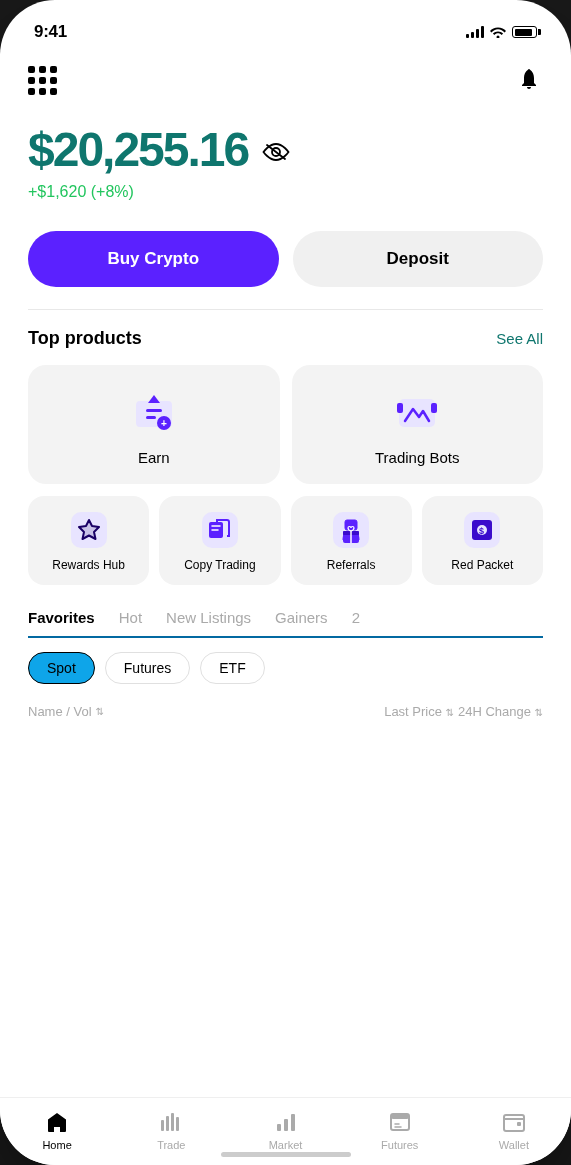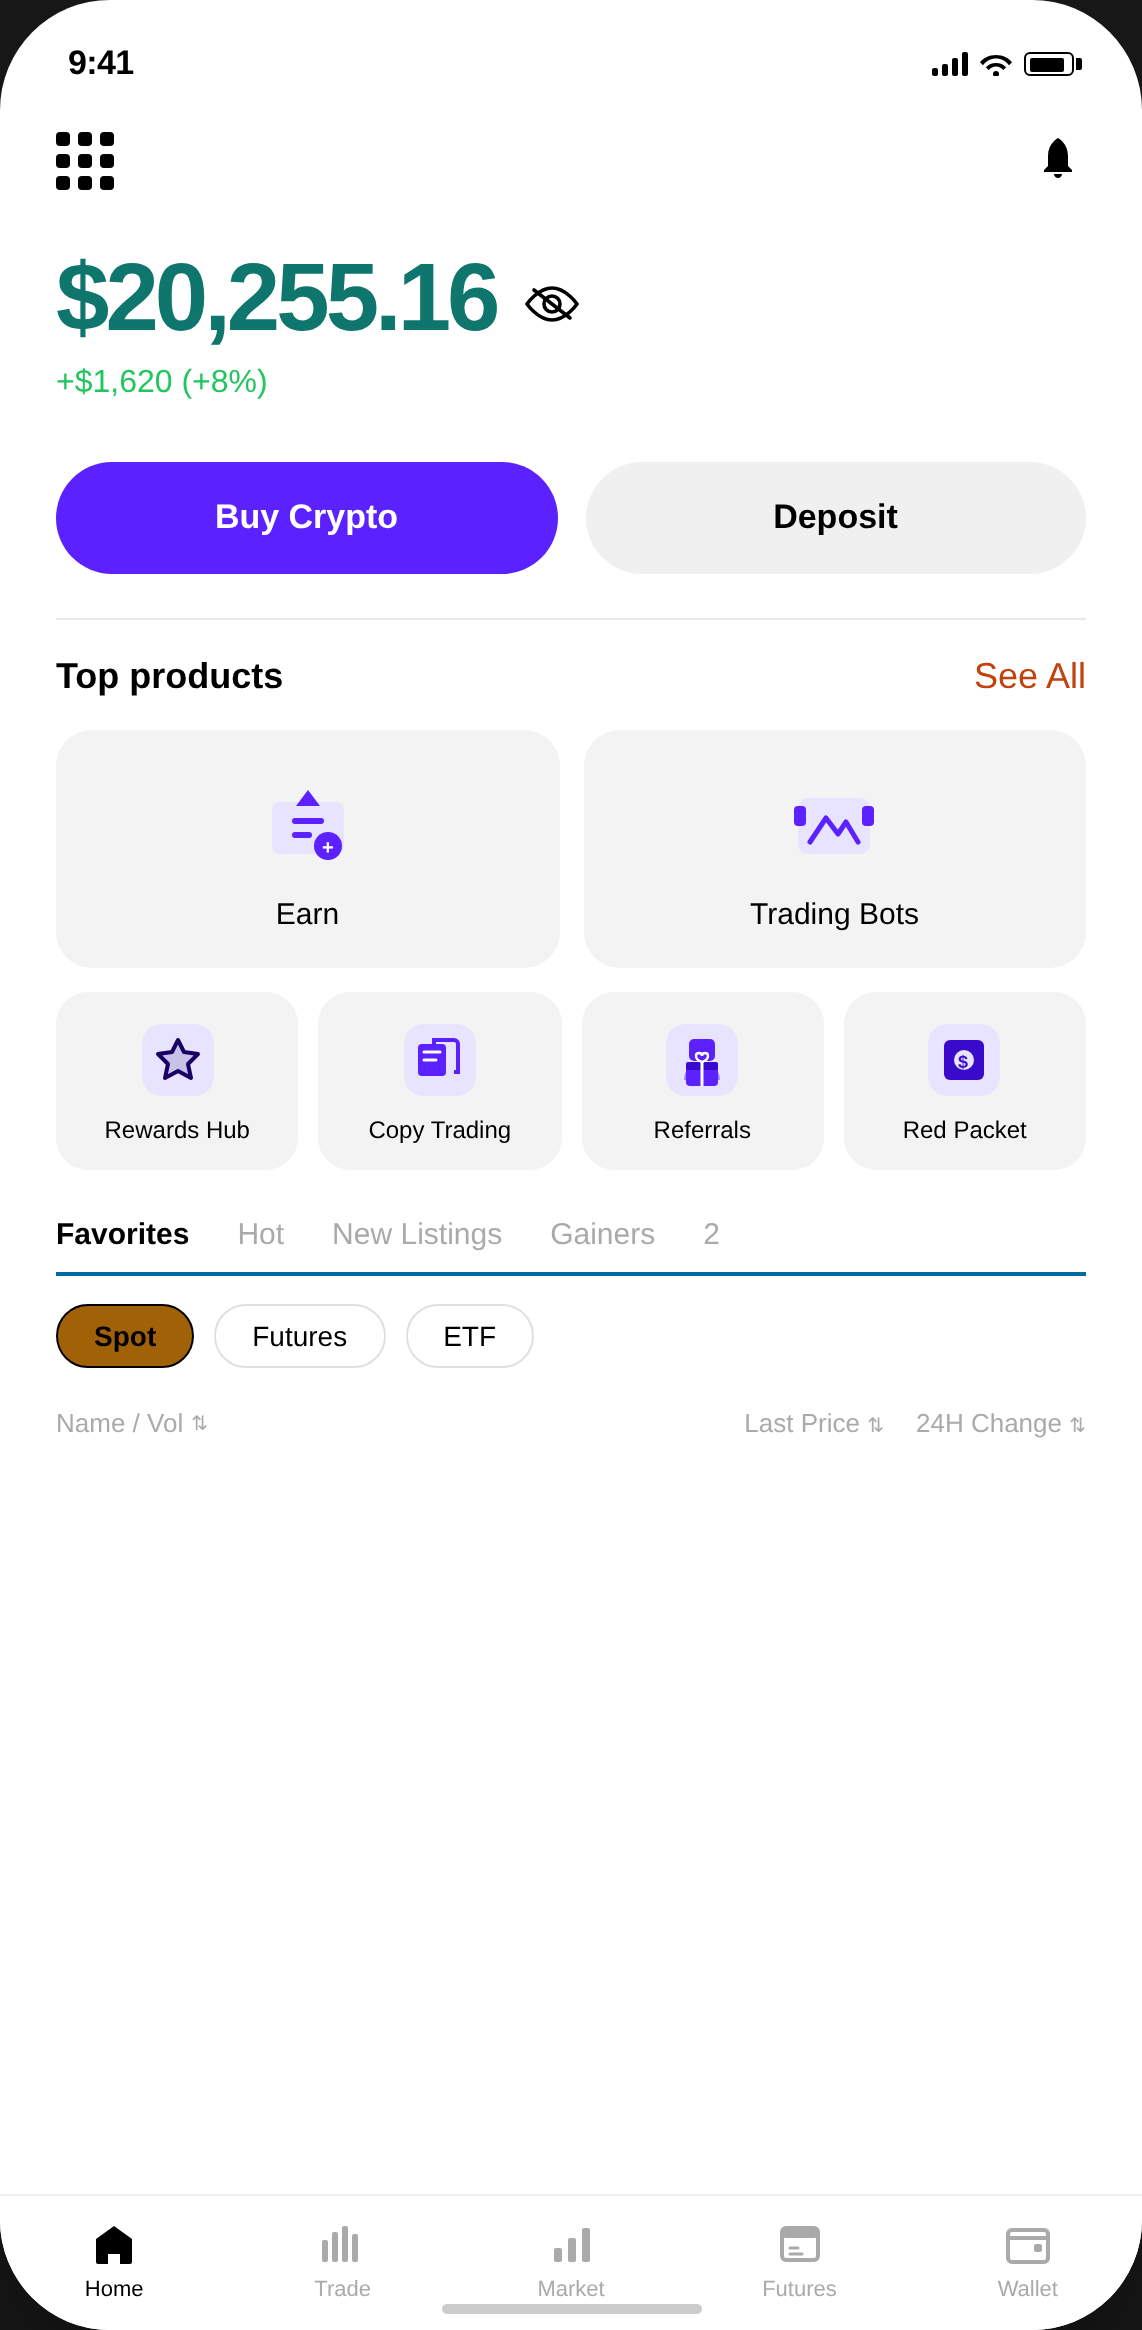--- a/index.html
+++ b/index.html
@@ -190,22 +190,22 @@
       justify-content: space-between;
       align-items: center;
       margin-bottom: 16px;
     }
     .section-title {
       font-size: 18px;
       font-weight: 700;
       color: #000;
     }
     .see-all {
-      font-size: 18px;
-      color: #c2410c;
+      font-size: 15px;
+      color: #0f766e;
       cursor: pointer;
     }
     
     .products-top-row {
       display: grid;
       grid-template-columns: 1fr 1fr;
       gap: 12px;
       margin-bottom: 12px;
     }
     .product-card-large {
@@ -296,43 +296,43 @@
       border-radius: 50px;
       font-size: 14px;
       font-weight: 500;
       cursor: pointer;
       border: 1.5px solid #e0e0e0;
       background: #fff;
       color: #000;
     }
     .pill.active {
       border-color: #000;
-      background: #a16207;
-      font-weight: 700;
+      background: #0ea5e9;
+      font-weight: 400;
     }
     
     .table-header {
       display: flex;
       justify-content: space-between;
       align-items: center;
       padding: 4px 0 10px 0;
     }
     .table-header-left {
       font-size: 13px;
       color: #aaa;
       display: flex;
       align-items: center;
       gap: 4px;
     }
     .table-header-right {
       font-size: 13px;
       color: #aaa;
       display: flex;
       align-items: flex-start;
-      gap: 16px;
+      gap: 4px;
     }
     .sort-arrow {
       font-size: 10px;
       color: #aaa;
     }
     
     .bottom-nav {
       position: absolute;
       bottom: 0;
       left: 0;

